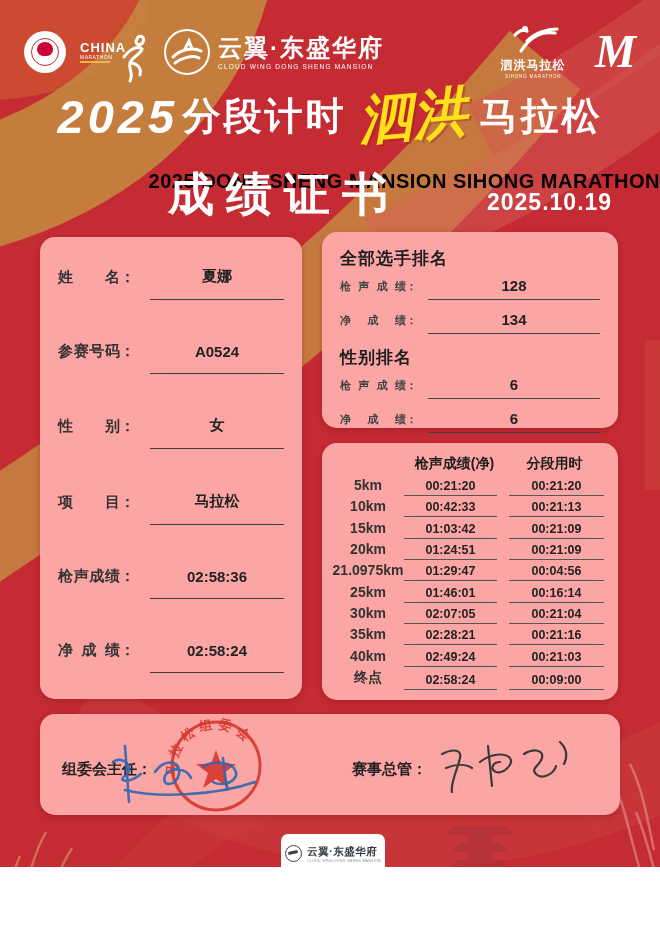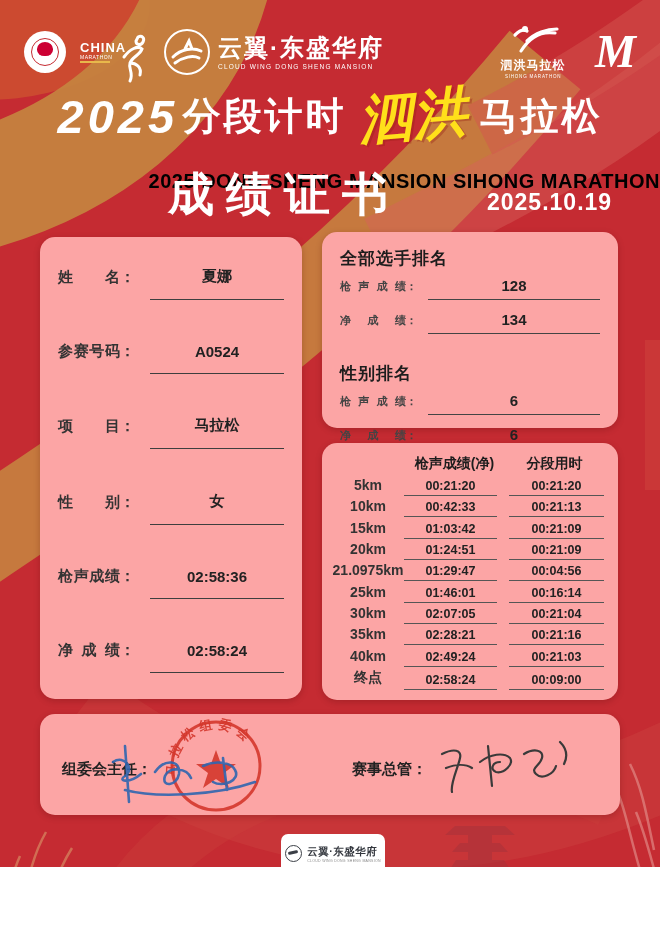--- a/index.html
+++ b/index.html
@@ -42,21 +42,21 @@
   
   .panel { position:absolute; background:#fca5a5; border-radius:15px; box-shadow:0 2px 6px rgba(80,10,10,.25); z-index:1; }
   .p-athlete { left:40px; top:237px; width:262px; height:462px; padding:30px 18px 26px 18px; display:flex; flex-direction:column; justify-content:space-between; }
   .field { display:flex; align-items:flex-end; }
   .f-label { width:92px; flex:none; font-size:15px; font-weight:600; color:#333; padding-bottom:13px; white-space:nowrap; }
   .jt { display:inline-block; width:62px; text-align:justify; text-align-last:justify; }
   .f-line { flex:1; text-align:center; border-bottom:1.6px solid #3E3E3E; padding-bottom:13px; font-size:15px; font-weight:600; color:#222; }
 
   .p-rank { left:322px; top:232px; width:296px; height:196px; padding:15px 18px 10px 18px; }
   .rk-h { font-size:17px; font-weight:900; color:#1D1D1D; letter-spacing:1px; margin-bottom:7px; }
-  .rk-h2 { margin-top:28px; }
+  .rk-h2 { margin-top:12px; }
   .rk-row { display:flex; align-items:flex-end; margin-bottom:11px; }
   .rk-label { width:88px; flex:none; font-size:11px; font-weight:600; color:#444; padding-bottom:6px; white-space:nowrap; }
   .rk-label .jt { width:66px; }
   .rk-line { flex:1; text-align:center; border-bottom:1.5px solid #444; padding-bottom:5px; font-size:15px; font-weight:600; color:#222; }
 
   .p-splits { left:322px; top:443px; width:296px; height:257px; padding:12px 14px 10px 10px; display:flex; flex-direction:column; }
   .sp-head { display:flex; margin-bottom:4px; }
   .sp-head .c0 { width:72px; flex:none; }
   .sp-head .c1 { width:101px; flex:none; text-align:center; font-size:14px; font-weight:900; color:#1D1D1D; }
   .sp-head .c2 { flex:1; text-align:center; font-size:14px; font-weight:900; color:#1D1D1D; }
@@ -191,26 +191,26 @@
   <div class="panel p-athlete" id="athlete-fields">
       <div class="field">
         <div class="f-label"><span class="jt">姓名</span><span>：</span></div>
         <div class="f-line">夏娜</div>
       </div>
       <div class="field">
         <div class="f-label"><span class="jt">参赛号码</span><span>：</span></div>
         <div class="f-line">A0524</div>
       </div>
       <div class="field">
+        <div class="f-label"><span class="jt">性别</span><span>：</span></div>
+        <div class="f-line">女</div>
+      </div>
+      <div class="field">
         <div class="f-label"><span class="jt">项目</span><span>：</span></div>
         <div class="f-line">马拉松</div>
-      </div>
-      <div class="field">
-        <div class="f-label"><span class="jt">性别</span><span>：</span></div>
-        <div class="f-line">女</div>
       </div>
       <div class="field">
         <div class="f-label"><span class="jt">枪声成绩</span><span>：</span></div>
         <div class="f-line">02:58:36</div>
       </div>
       <div class="field">
         <div class="f-label"><span class="jt">净成绩</span><span>：</span></div>
         <div class="f-line">02:58:24</div>
       </div>
     </div>

